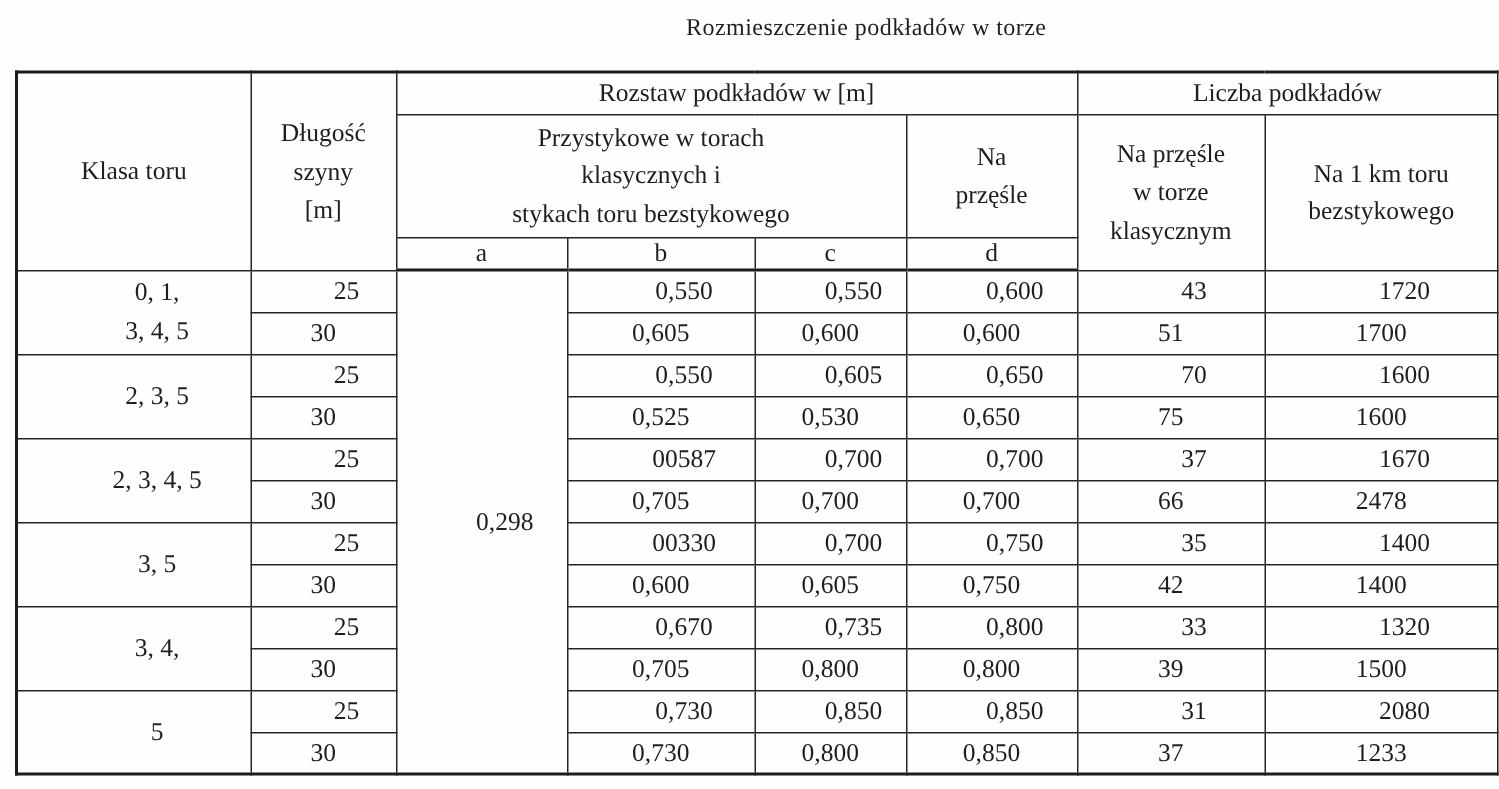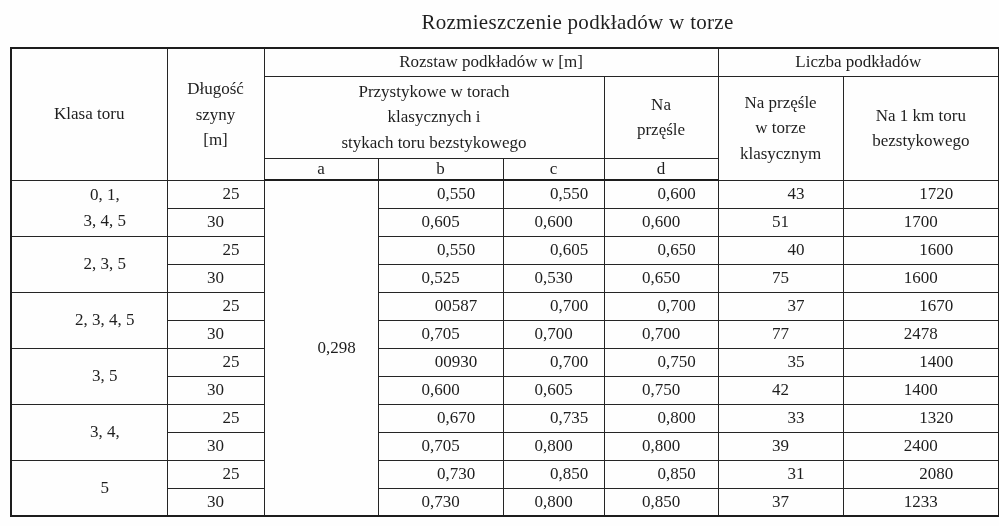--- a/index.html
+++ b/index.html
@@ -19,21 +19,21 @@
     background: #fefefe;
   }
   .title {
     position: absolute;
     top: 10px;
     left: 0;
     width: 999px;
     padding-left: 156px;
     box-sizing: border-box;
     text-align: center;
-    font-size: 21px;
+    font-size: 16px;
     letter-spacing: 0.3px;
     color: #1f1f1f;
   }
   table.main {
     position: absolute;
     left: 10px;
     top: 47px;
     width: 988px;
     border-collapse: collapse;
     table-layout: fixed;
@@ -127,21 +127,21 @@
         <td>51</td>
         <td>1700</td>
       </tr>
 
       <tr class="group-start">
         <td rowspan="2" class="klasa-top">2, 3, 5</td>
         <td>25</td>
         <td>0,550</td>
         <td>0,605</td>
         <td>0,650</td>
-        <td>40</td>
+        <td>70</td>
         <td>1600</td>
       </tr>
       <tr>
         <td>30</td>
         <td>0,525</td>
         <td>0,530</td>
         <td>0,650</td>
         <td>75</td>
         <td>1600</td>
       </tr>
@@ -153,28 +153,28 @@
         <td>0,700</td>
         <td>0,700</td>
         <td>37</td>
         <td>1670</td>
       </tr>
       <tr>
         <td>30</td>
         <td>0,705</td>
         <td>0,700</td>
         <td>0,700</td>
-        <td>77</td>
+        <td>66</td>
         <td>2478</td>
       </tr>
 
       <tr class="group-start">
         <td rowspan="2" class="klasa-top">3, 5</td>
         <td>25</td>
-        <td>00930</td>
+        <td>00330</td>
         <td>0,700</td>
         <td>0,750</td>
         <td>35</td>
         <td>1400</td>
       </tr>
       <tr>
         <td>30</td>
         <td>0,600</td>
         <td>0,605</td>
         <td>0,750</td>
@@ -190,21 +190,21 @@
         <td>0,800</td>
         <td>33</td>
         <td>1320</td>
       </tr>
       <tr>
         <td>30</td>
         <td>0,705</td>
         <td>0,800</td>
         <td>0,800</td>
         <td>39</td>
-        <td>2400</td>
+        <td>1500</td>
       </tr>
 
       <tr class="group-start">
         <td rowspan="2" class="klasa-top">5</td>
         <td>25</td>
         <td>0,730</td>
         <td>0,850</td>
         <td>0,850</td>
         <td>31</td>
         <td>2080</td>

